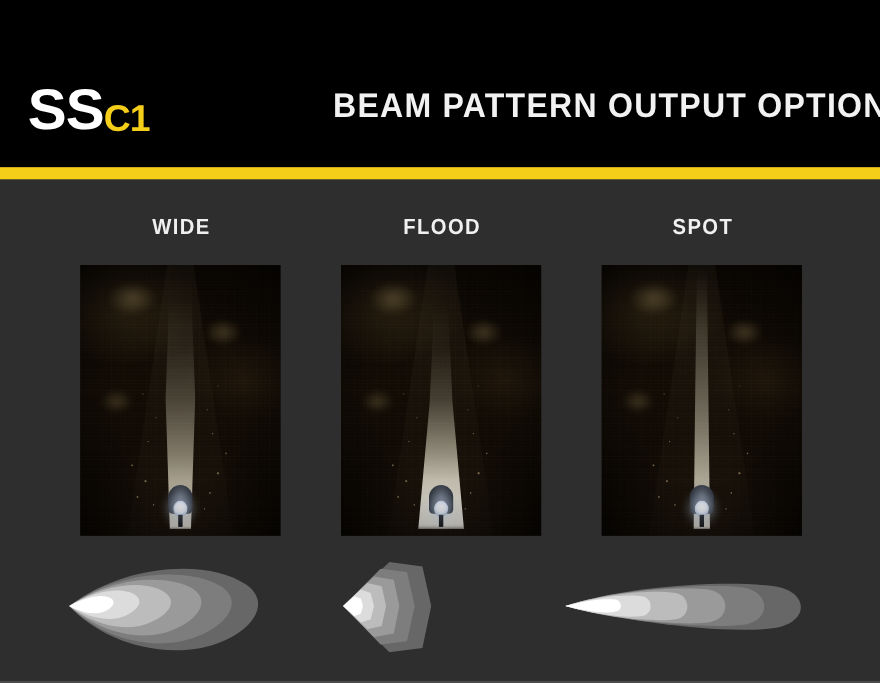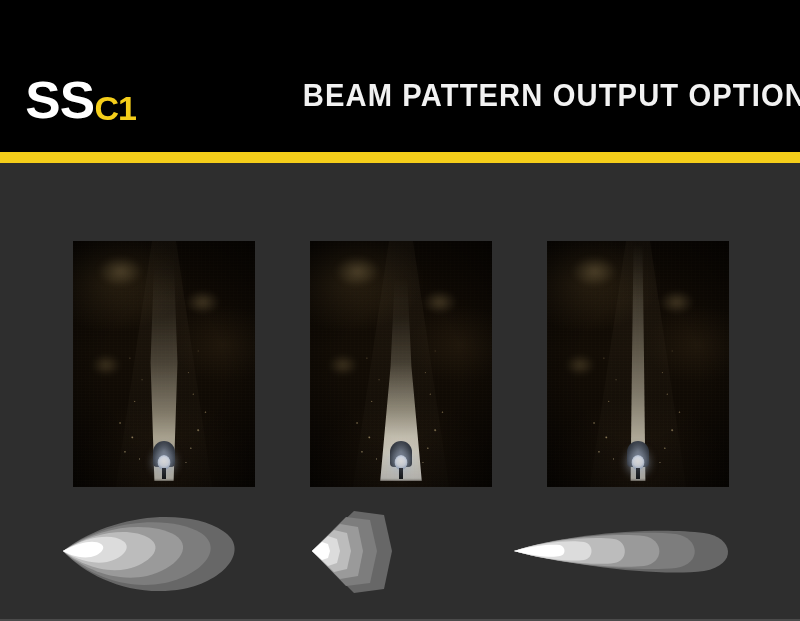--- a/index.html
+++ b/index.html
@@ -314,20 +314,25 @@
 <div class="page">
 
   <div class="header">
     <div class="logo">
       <span class="logo-ss">SS</span><span class="logo-c1">C1</span>
     </div>
     <div class="header-title">BEAM PATTERN OUTPUT OPTIONS</div>
   </div>
   <div class="accent-bar"></div>
 
+  <div class="labels-row">
+    <div class="col-label c0">WIDE</div>
+    <div class="col-label c1">FLOOD</div>
+    <div class="col-label c2">SPOT</div>
+  </div>
 
   <div class="photos-row">
 
     <div class="photo c0">
       <div class="ph-base"></div>
       <div class="ph-road"></div>
       <div class="ph-beam"></div>
       <div class="ph-gravel"></div>
       <div class="ph-patch p1"></div>
       <div class="ph-patch p2"></div>

